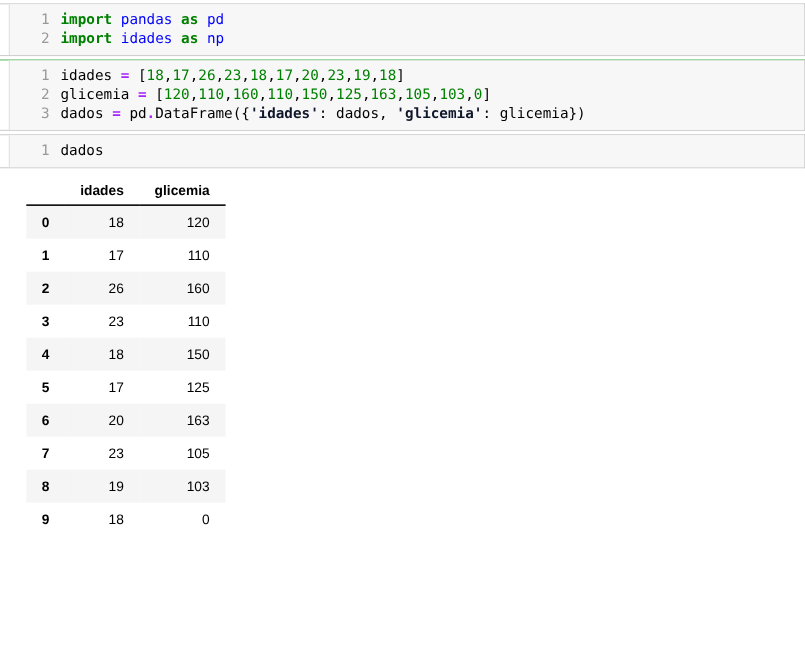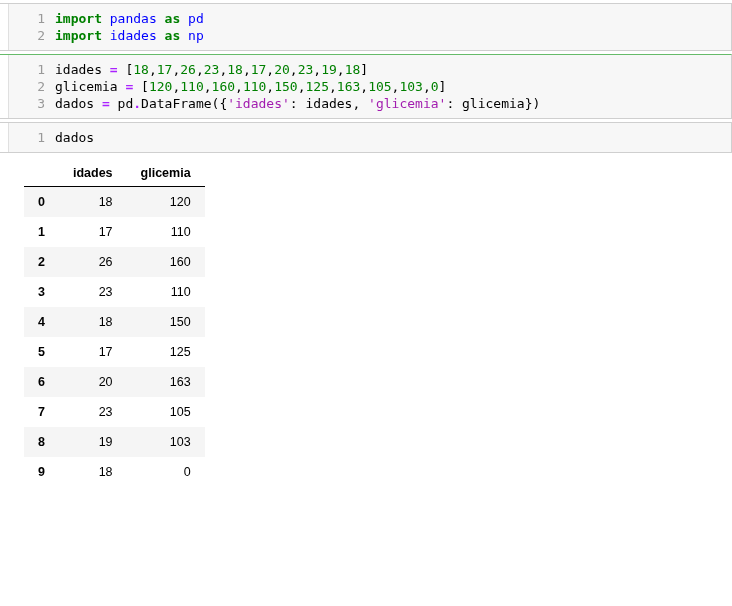--- a/index.html
+++ b/index.html
@@ -49,21 +49,21 @@
     color: #999;
     background: #f7f7f7;
     flex-shrink: 0;
     user-select: none;
   }
   .code-text { flex: 1; padding-right: 8px; }
   .kw { color: #008000; font-weight: bold; }
   .nn { color: #0000FF; }
   .op { color: #AA22FF; font-weight: bold; }
   .num { color: #008000; }
-  .str { color: #a21caf; }
+  .str { color: #0f172a; font-weight: bold; }
 
   .output-block {
     display: flex;
     margin: 2px 0 4px 0;
   }
   .out-prompt {
     width: 8px;
     color: #D84315;
     font-family: monospace;
     font-size: 13px;
@@ -107,21 +107,21 @@
       <div class="code-line"><div class="gutter">1</div><div class="code-text"><span class="kw">import</span><span> </span><span class="nn">pandas</span><span> </span><span class="kw">as</span><span> </span><span class="nn">pd</span></div></div>
       <div class="code-line"><div class="gutter">2</div><div class="code-text"><span class="kw">import</span><span> </span><span class="nn">idades</span><span> </span><span class="kw">as</span><span> </span><span class="nn">np</span></div></div>
     </div>
 </div>
 
 <div class="cell selected-green">
   <div class="prompt-col"></div>
   <div class="code-area">
       <div class="code-line"><div class="gutter">1</div><div class="code-text"><span>idades </span><span class="op">=</span><span> [</span><span class="num">18</span><span>,</span><span class="num">17</span><span>,</span><span class="num">26</span><span>,</span><span class="num">23</span><span>,</span><span class="num">18</span><span>,</span><span class="num">17</span><span>,</span><span class="num">20</span><span>,</span><span class="num">23</span><span>,</span><span class="num">19</span><span>,</span><span class="num">18</span><span>]</span></div></div>
       <div class="code-line"><div class="gutter">2</div><div class="code-text"><span>glicemia </span><span class="op">=</span><span> [</span><span class="num">120</span><span>,</span><span class="num">110</span><span>,</span><span class="num">160</span><span>,</span><span class="num">110</span><span>,</span><span class="num">150</span><span>,</span><span class="num">125</span><span>,</span><span class="num">163</span><span>,</span><span class="num">105</span><span>,</span><span class="num">103</span><span>,</span><span class="num">0</span><span>]</span></div></div>
-      <div class="code-line"><div class="gutter">3</div><div class="code-text"><span>dados </span><span class="op">=</span><span> pd</span><span class="op">.</span><span>DataFrame({</span><span class="str">'idades'</span><span>: idades, </span><span class="str">'glicemia'</span><span>: glicemia})</span></div></div>
+      <div class="code-line"><div class="gutter">3</div><div class="code-text"><span>dados </span><span class="op">=</span><span> pd</span><span class="op">.</span><span>DataFrame({</span><span class="str">'idades'</span><span>: dados, </span><span class="str">'glicemia'</span><span>: glicemia})</span></div></div>
     </div>
 </div>
 
 <div class="cell">
   <div class="prompt-col"></div>
   <div class="code-area">
       <div class="code-line"><div class="gutter">1</div><div class="code-text"><span>dados</span></div></div>
     </div>
 </div>
 

